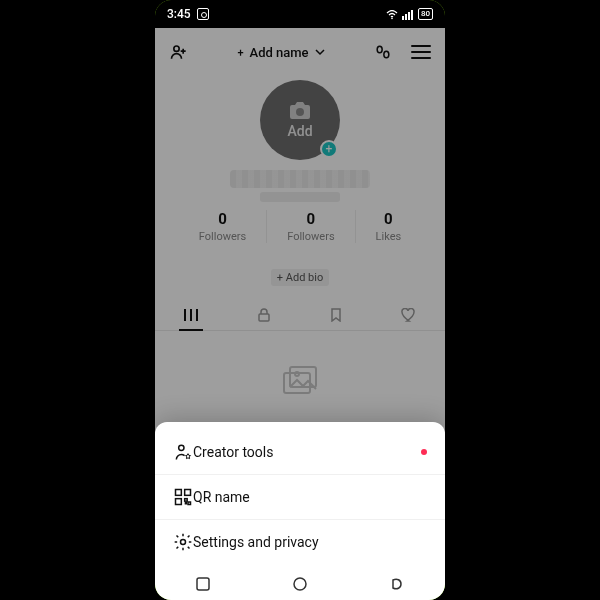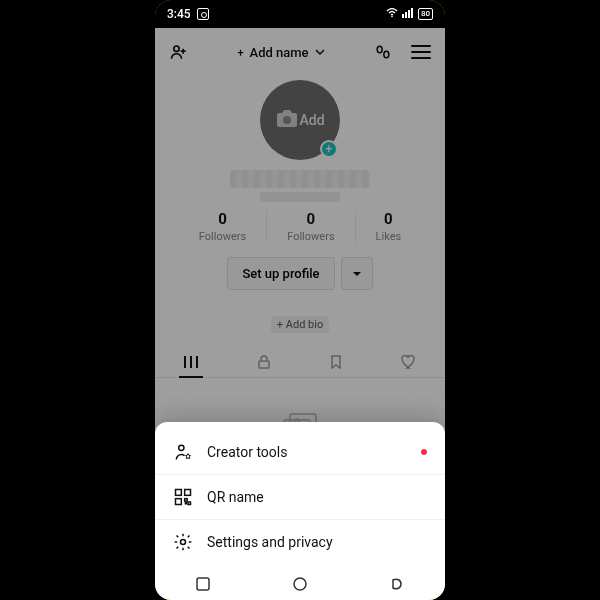--- a/index.html
+++ b/index.html
@@ -1,53 +1,53 @@
 <!DOCTYPE html>
 <html><head>
 <meta charset="utf-8">
 <style>
   * { margin: 0; padding: 0; box-sizing: border-box; font-family: -apple-system, BlinkMacSystemFont, "Segoe UI", Roboto, Helvetica, Arial, sans-serif; }
   html, body { width: 600px; height: 600px; background: #000; overflow: hidden; }
   .phone { position: absolute; left: 155px; top: 0; width: 290px; height: 600px; background: #84cc16; border-radius: 16px; overflow: hidden; }
   .status-bar { height: 28px; background: #000; color: #fff; display: flex; align-items: center; justify-content: space-between; padding: 0 12px; font-size: 12px; font-weight: 500; }
   .status-left { display: flex; align-items: center; gap: 6px; }
-  .status-right { display: flex; align-items: flex-start; gap: 4px; }
+  .status-right { display: flex; align-items: flex-end; gap: 4px; }
   .photo-icon { width: 12px; height: 12px; border: 1px solid #fff; border-radius: 2px; position: relative; display: inline-block; }
   .photo-icon::after { content:''; position:absolute; width:4px; height:4px; border:1px solid #fff; border-radius:50%; left:3px; top:3px; }
   .app-area { position: relative; height: calc(100% - 28px - 32px); background: #fff; overflow: hidden; border-radius: 0 0 0 0; }
   .dimmed { position: absolute; inset: 0; background: #fff; }
   .overlay-dim { position:absolute; inset:0; background: rgba(0,0,0,0.38); }
   .profile-bar { height: 48px; display:flex; align-items:center; justify-content:space-between; padding: 0 12px; }
   .icon-btn { width:24px; height:24px; display:flex; align-items:center; justify-content:center; color:#111; }
   .add-name-chip { display:flex; align-items:center; gap:6px; color:#111; font-size:13px; font-weight:500; padding:4px 8px; border-radius:4px; }
   .menu-lines { width:20px; display:flex; flex-direction:column; gap:4px; }
   .menu-lines span { height:2px; background:#111; border-radius:1px; }
   .right-group { display:flex; align-items:center; gap:14px; }
-  .avatar { width:80px; height:80px; background:#6c6c6c; border-radius:50%; margin: 4px auto 0; position:relative; display:flex; flex-direction:row; align-items:center; justify-content:center; color:#e0e0e0; }
+  .avatar { width:80px; height:80px; background:#6c6c6c; border-radius:50%; margin: 4px auto 0; position:relative; display:flex; flex-direction:column; align-items:center; justify-content:center; color:#e0e0e0; }
   .avatar .cam { font-size:20px; margin-bottom:2px; }
   .avatar .addtxt { font-size:14px; font-weight:500; color:#eaeaea; }
   .avatar .plusbadge { position:absolute; right:2px; bottom:2px; width:18px; height:18px; border-radius:50%; background:#1cc6c4; color:#fff; font-size:12px; display:flex; align-items:center; justify-content:center; border:2px solid #fff; }
   .username-ph { width:140px; height:18px; margin:10px auto 4px; background:repeating-linear-gradient(90deg,#d9d9d9,#d9d9d9 6px,#e8e8e8 6px,#e8e8e8 12px); border-radius:4px; opacity:0.6; }
   .username-ph2 { width:80px; height:10px; margin:0 auto 8px; background:#dcdcdc; border-radius:3px; opacity:0.5; }
   .stats { display:flex; justify-content:center; gap:20px; margin-top:6px; }
   .stat { text-align:center; }
   .stat .num { font-weight:700; font-size:15px; color:#111; }
   .stat .lbl { font-size:11px; color:#888; margin-top:2px; }
   .stat-sep { width:1px; background:#eee; }
   .profile-buttons { display:flex; justify-content:center; gap:6px; margin-top:14px; }
   .setup-btn { border:1px solid #ddd; background:#f7f7f7; border-radius:4px; padding:8px 14px; font-size:13px; font-weight:500; }
   .drop-btn { border:1px solid #ddd; background:#f7f7f7; border-radius:4px; padding:8px 10px; font-size:11px; }
   .bio-chip { display:block; width:fit-content; margin:26px auto 0; font-size:11px; color:#555; background:#f0f0f0; border-radius:3px; padding:2px 6px; }
   .tabs { display:flex; margin-top:14px; border-bottom:1px solid #e8e8e8; }
   .tab { flex:1; display:flex; align-items:center; justify-content:center; padding:8px 0; color:#9a9a9a; font-size:14px; position:relative; }
   .tab.active { color:#111; }
   .tab.active::after { content:''; position:absolute; bottom:-1px; left:50%; transform:translateX(-50%); width:24px; height:2px; background:#111; }
   .empty { display:flex; flex-direction:column; align-items:center; padding-top:34px; color:#bdbdbd; }
   .bottom-sheet { position:absolute; left:0; right:0; bottom:0; background:#fff; border-top-left-radius:12px; border-top-right-radius:12px; padding:8px 0 4px; box-shadow: 0 -4px 24px rgba(0,0,0,0.2); }
-  .sheet-item { display:flex; align-items:center; gap:14px; padding:12px 18px; font-size:14px; color:#111; border-bottom:1px solid #f0f0f0; position:relative; }
+  .sheet-item { display:flex; align-items:center; padding:12px 18px; font-size:14px; color:#111; border-bottom:1px solid #f0f0f0; position:relative; }
   .sheet-item:last-child { border-bottom:none; }
   .sheet-item .red-dot { position:absolute; right:18px; top:50%; transform:translateY(-50%); width:6px; height:6px; border-radius:50%; background:#fe2c55; }
   .nav-bar { height:32px; background:#fff; display:flex; align-items:center; justify-content:space-around; }
   .nav-bar .navbtn { width:18px; height:18px; color:#333; display:flex; align-items:center; justify-content:center; }
   svg { display:block; }
 </style>
 </head>
 <body>
 
 <div class="phone">
@@ -128,28 +128,20 @@
           <div class="num">0</div>
           <div class="lbl">Followers</div>
         </div>
         <div class="stat-sep"></div>
         <div class="stat">
           <div class="num">0</div>
           <div class="lbl">Likes</div>
         </div>
       </div>
 
-      <div class="profile-buttons">
-        <button class="setup-btn">Set up profile</button>
-        <button class="drop-btn">
-          <svg width="10" height="10" viewBox="0 0 10 10">
-              <path d="M1 3 L5 7 L9 3" fill="#111"></path>
-            </svg>
-        </button>
-      </div>
 
       <span class="bio-chip">+ Add bio</span>
 
       <div class="tabs">
         <div class="tab active">
           <svg width="16" height="14" viewBox="0 0 16 14">
               <path d="M2 1v12M8 1v12M14 1v12" stroke="#111" stroke-width="2"></path>
             </svg>
         </div>
         <div class="tab">

